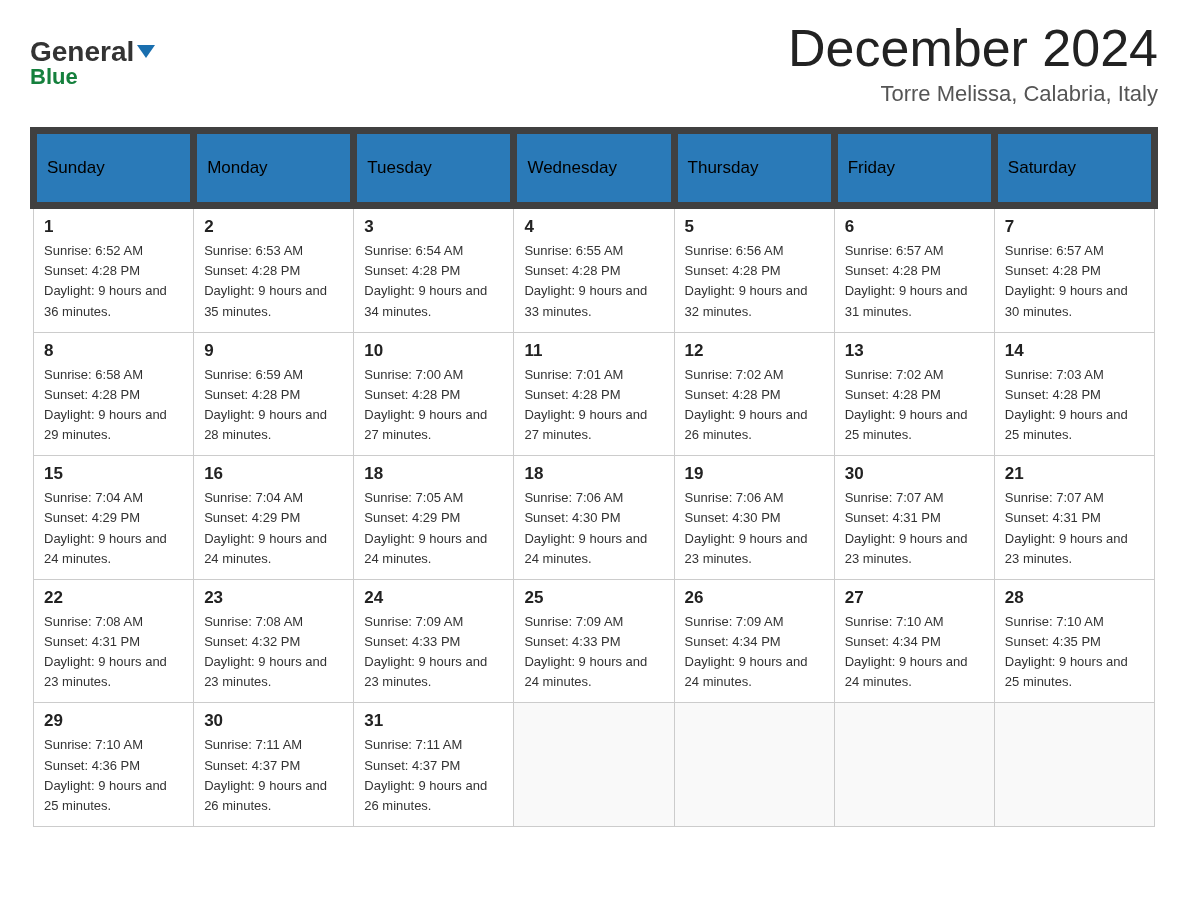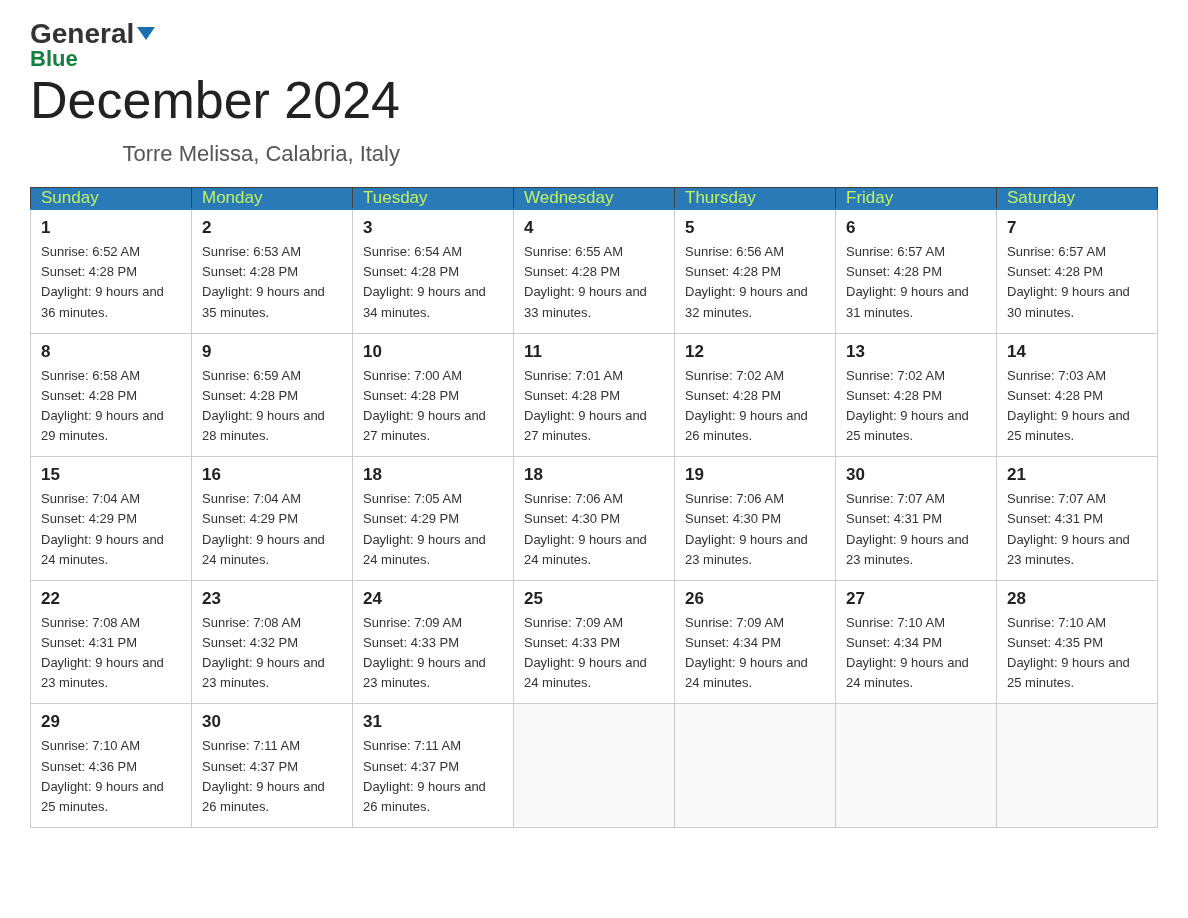--- a/index.html
+++ b/index.html
@@ -6,23 +6,22 @@
     body {
       font-family: Arial, sans-serif;
       background: #fff;
       width: 1188px;
       min-height: 918px;
       padding: 20px 30px;
     }
     .header {
       display: flex;
       justify-content: space-between;
-      align-items: flex-start;
+      align-items: center;
       margin-bottom: 20px;
-      flex-direction: column;
     }
     .logo {
       display: flex;
       flex-direction: column;
       align-items: flex-start;
     }
     .logo-text {
       font-size: 28px;
       font-weight: bold;
       color: #333;
@@ -39,35 +38,35 @@
     }
     .month-title {
       font-size: 52px;
       font-weight: normal;
       color: #222;
       line-height: 1.1;
     }
     .subtitle {
       font-size: 22px;
       color: #555;
-      margin-top: 12px;
+      margin-top: 4px;
     }
     table {
       width: 100%;
       border-collapse: collapse;
       table-layout: fixed;
     }
     thead tr th {
       background-color: #2a7ab8;
-      color: #bef264;
+      color: #000000;
       font-size: 17px;
       font-weight: normal;
-      padding: 0 10px;
+      padding: 24px 10px;
       text-align: left;
-      border: 1px solid #404040;
+      border: 7px solid #404040;
     }
     tbody tr td {
       vertical-align: top;
       padding: 8px 10px 10px 10px;
       border: 1px solid #ccc;
       font-size: 13.5px;
       color: #333;
       min-height: 90px;
       background: #fff;
     }

